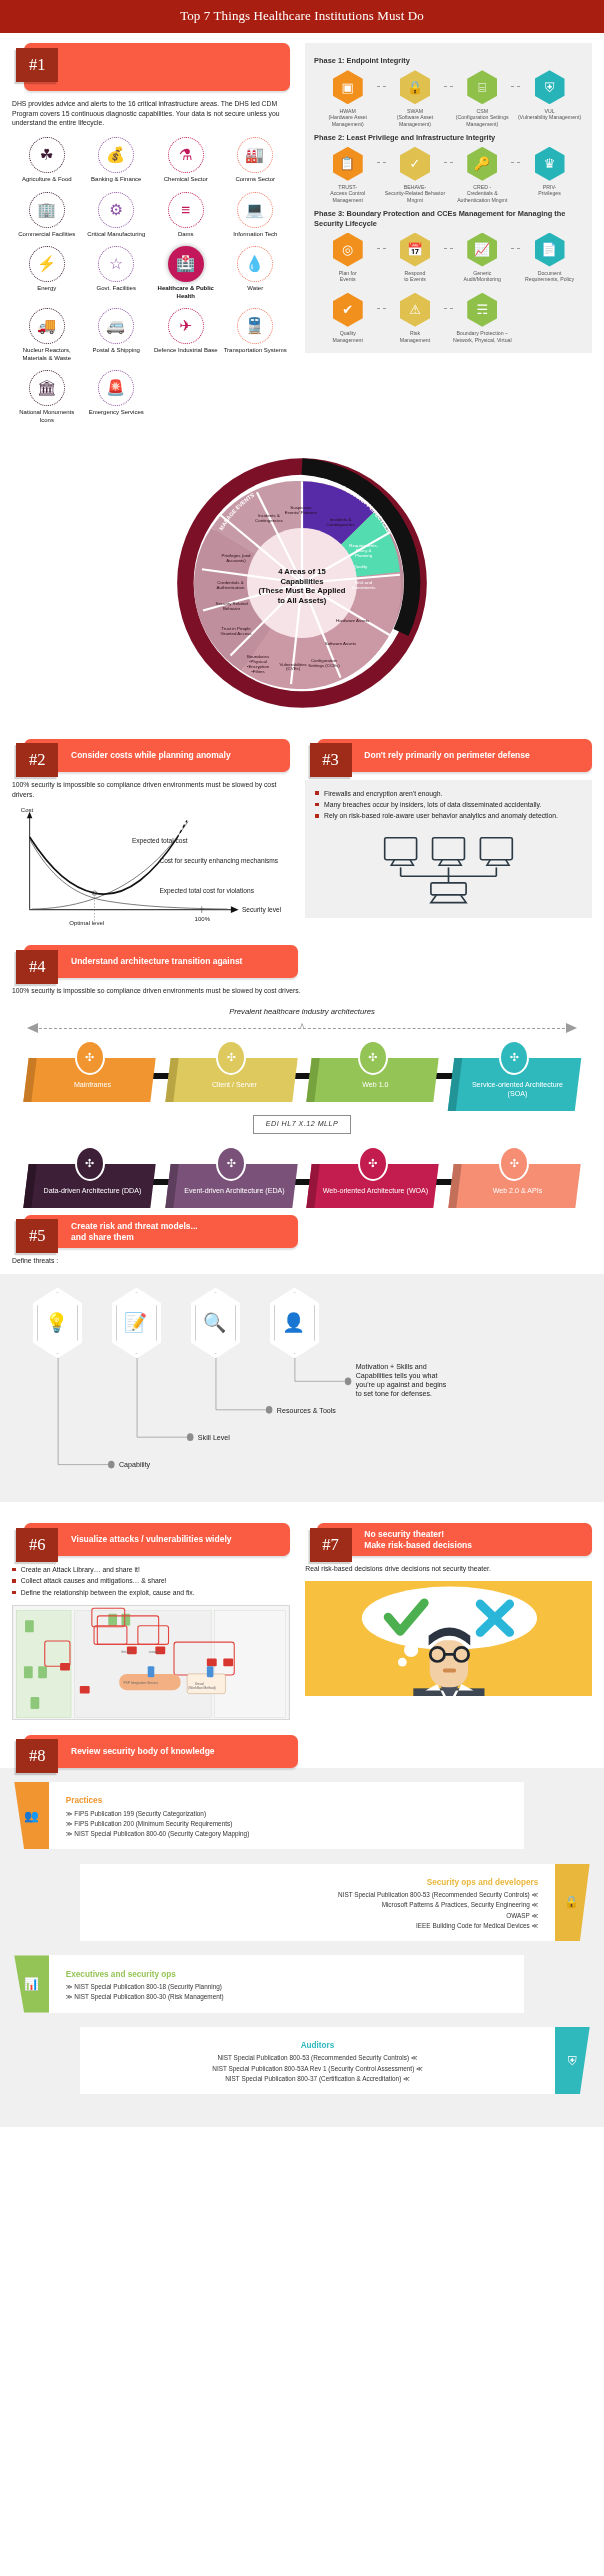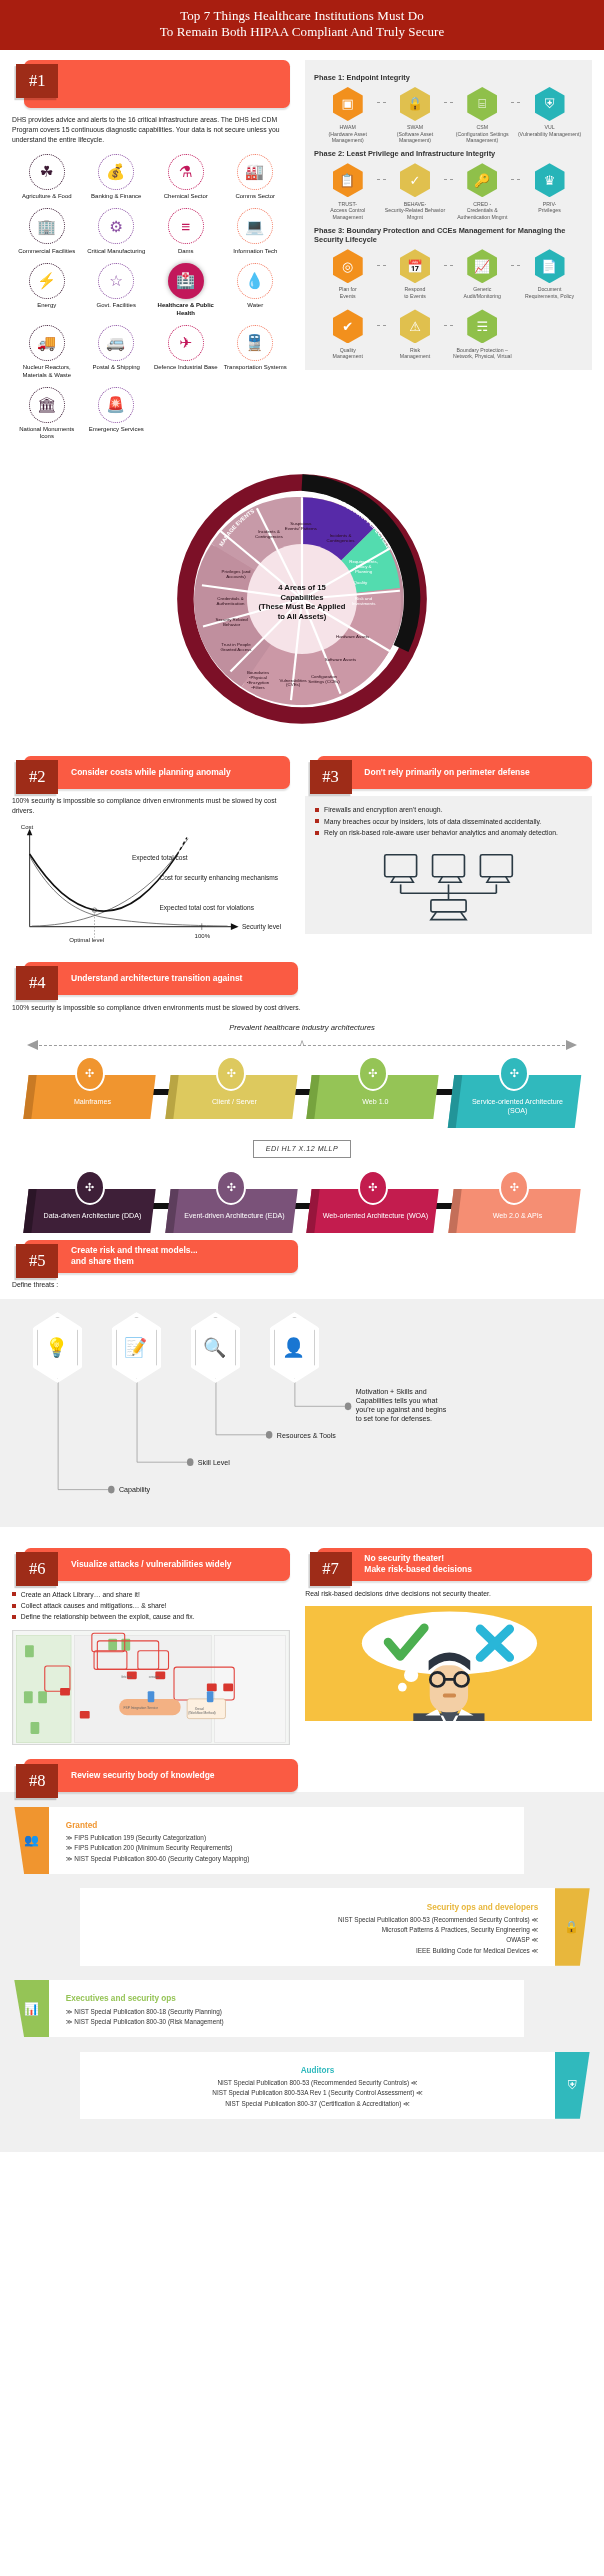--- a/index.html
+++ b/index.html
@@ -107,21 +107,21 @@
     color:#fff; font-size:11px;
   }
   .archcell .banner{
     margin-top:-16.5px; padding:23px 3.3px 12px; text-align:center;
     color:#fff; font-size:7.1px; line-height:1.3;
     transform:skewX(-7deg);
   }
   .archcell .banner span{ display:block; transform:skewX(7deg);}
   .proto-box{
     border:0.5px solid #8d8d8d; background:#fff; display:inline-block;
-    padding:4.4px 12px; font-style:italic; font-size:7.1px; letter-spacing:0.5px; color:#333;margin-top:8px;
+    padding:4.4px 12px; font-style:italic; font-size:7.1px; letter-spacing:0.5px; color:#333;
   }
   .proto-wrap{ text-align:center; margin:3.3px 0 12px;}
 
   
   .threat-panel{ background:#f0f0f0; padding:13px 0 10px; margin-top:8.8px; position:relative;}
   .threat-row{ display:flex; padding-left:33px; }
   .thex{
     width:49px; height:71px; margin-right:30px; position:relative;
   }
   .thex .outer{
@@ -162,21 +162,20 @@
 
   .spacer{ height:14.3px; }
 </style>
 </head>
 <body>
 
 <div class="page">
 
   <div class="title-bar">
     <div class="t-line">Top 7 Things Healthcare Institutions Must Do</div>
-    <div class="t-line">To Remain Both HIPAA Compliant And Truly Secure</div>
   </div>
 
   <div class="row">
     <div class="col-l">
       <div class="pill-wrap">
         <div class="pill tall">
           <div class="num">#1</div>
         </div>
       </div>
       <p class="body">DHS provides advice and alerts to the 16 critical infrastructure areas. The DHS led CDM Program covers 15 continuous diagnostic capabilities. Your data is not secure unless you understand the entire lifecycle.</p>
@@ -734,21 +733,21 @@
         <div class="num">#8</div>
         <div class="ptext">Review security body of knowledge</div>
       </div>
     </div>
   </div>
   <div class="kb" id="kb">
       <div class="kb-row">
         <div class="kb-chip" style="margin-right:66px;">
           <div class="tag" style="background:#f0952f;">👥</div>
           <div class="body" style="">
-            <div class="kb-head" style="color:#f0952f">Granted</div>
+            <div class="kb-head" style="color:#f0952f">Practices</div>
             <ul class="kb-list">
               <li>≫ FIPS Publication 199 (Security Categorization)</li>
               <li>≫ FIPS Publication 200 (Minimum Security Requirements)</li>
               <li>≫ NIST Special Publication 800-60 (Security Category Mapping)</li>
             </ul>
           </div>
         </div>
       </div>
       <div class="kb-row">
         <div class="kb-chip" style="margin-left:66px;flex-direction:row-reverse;">

